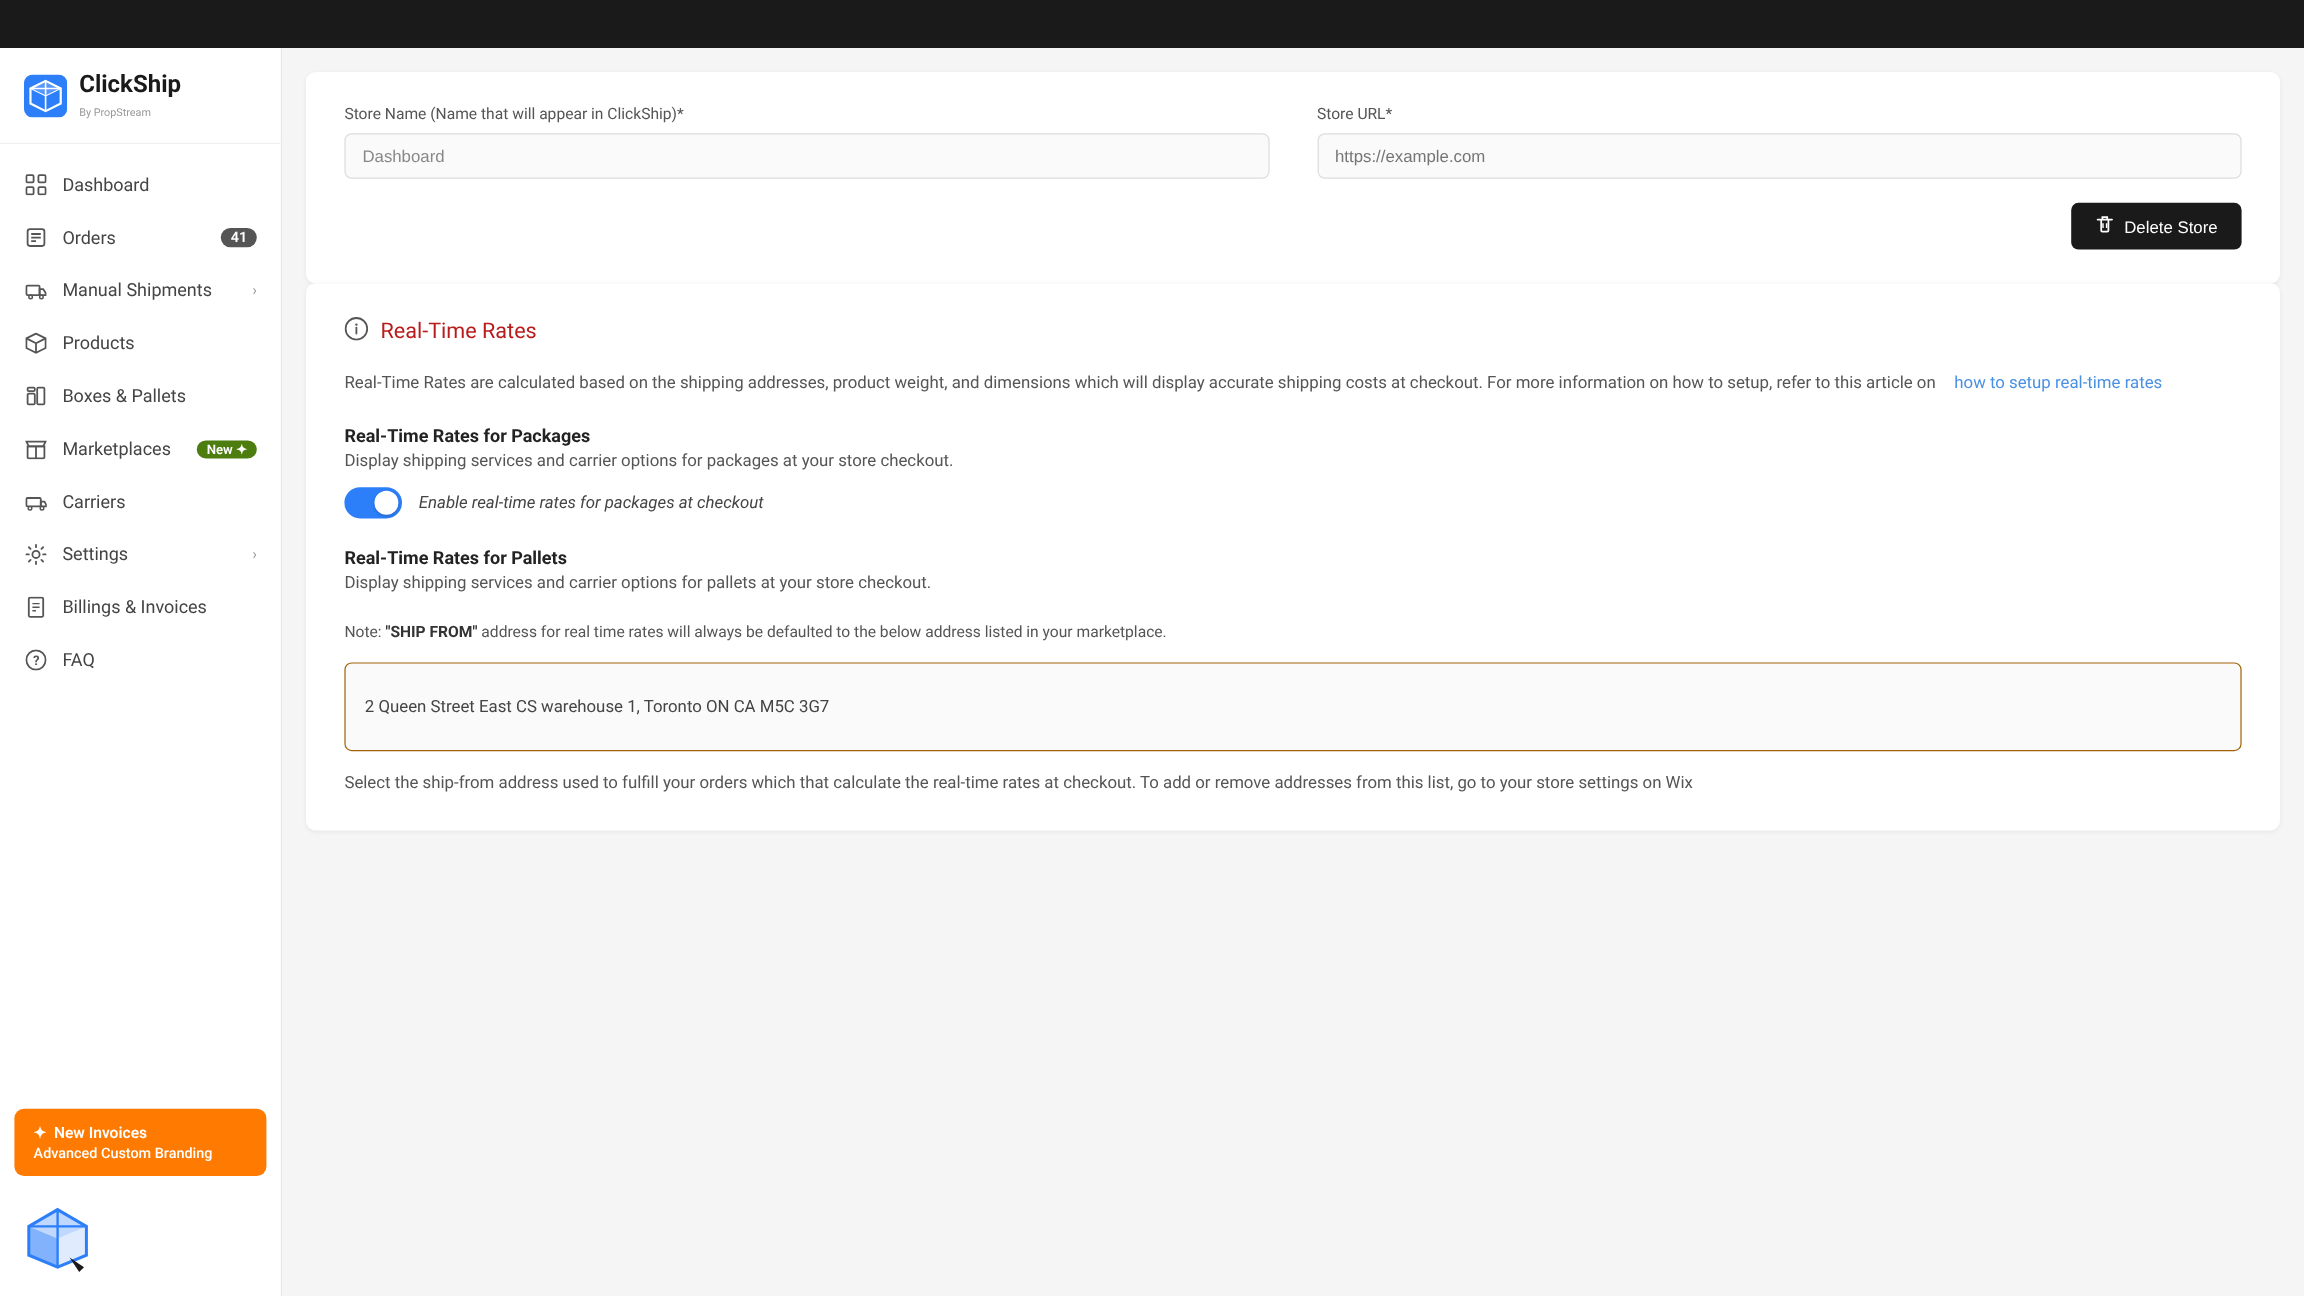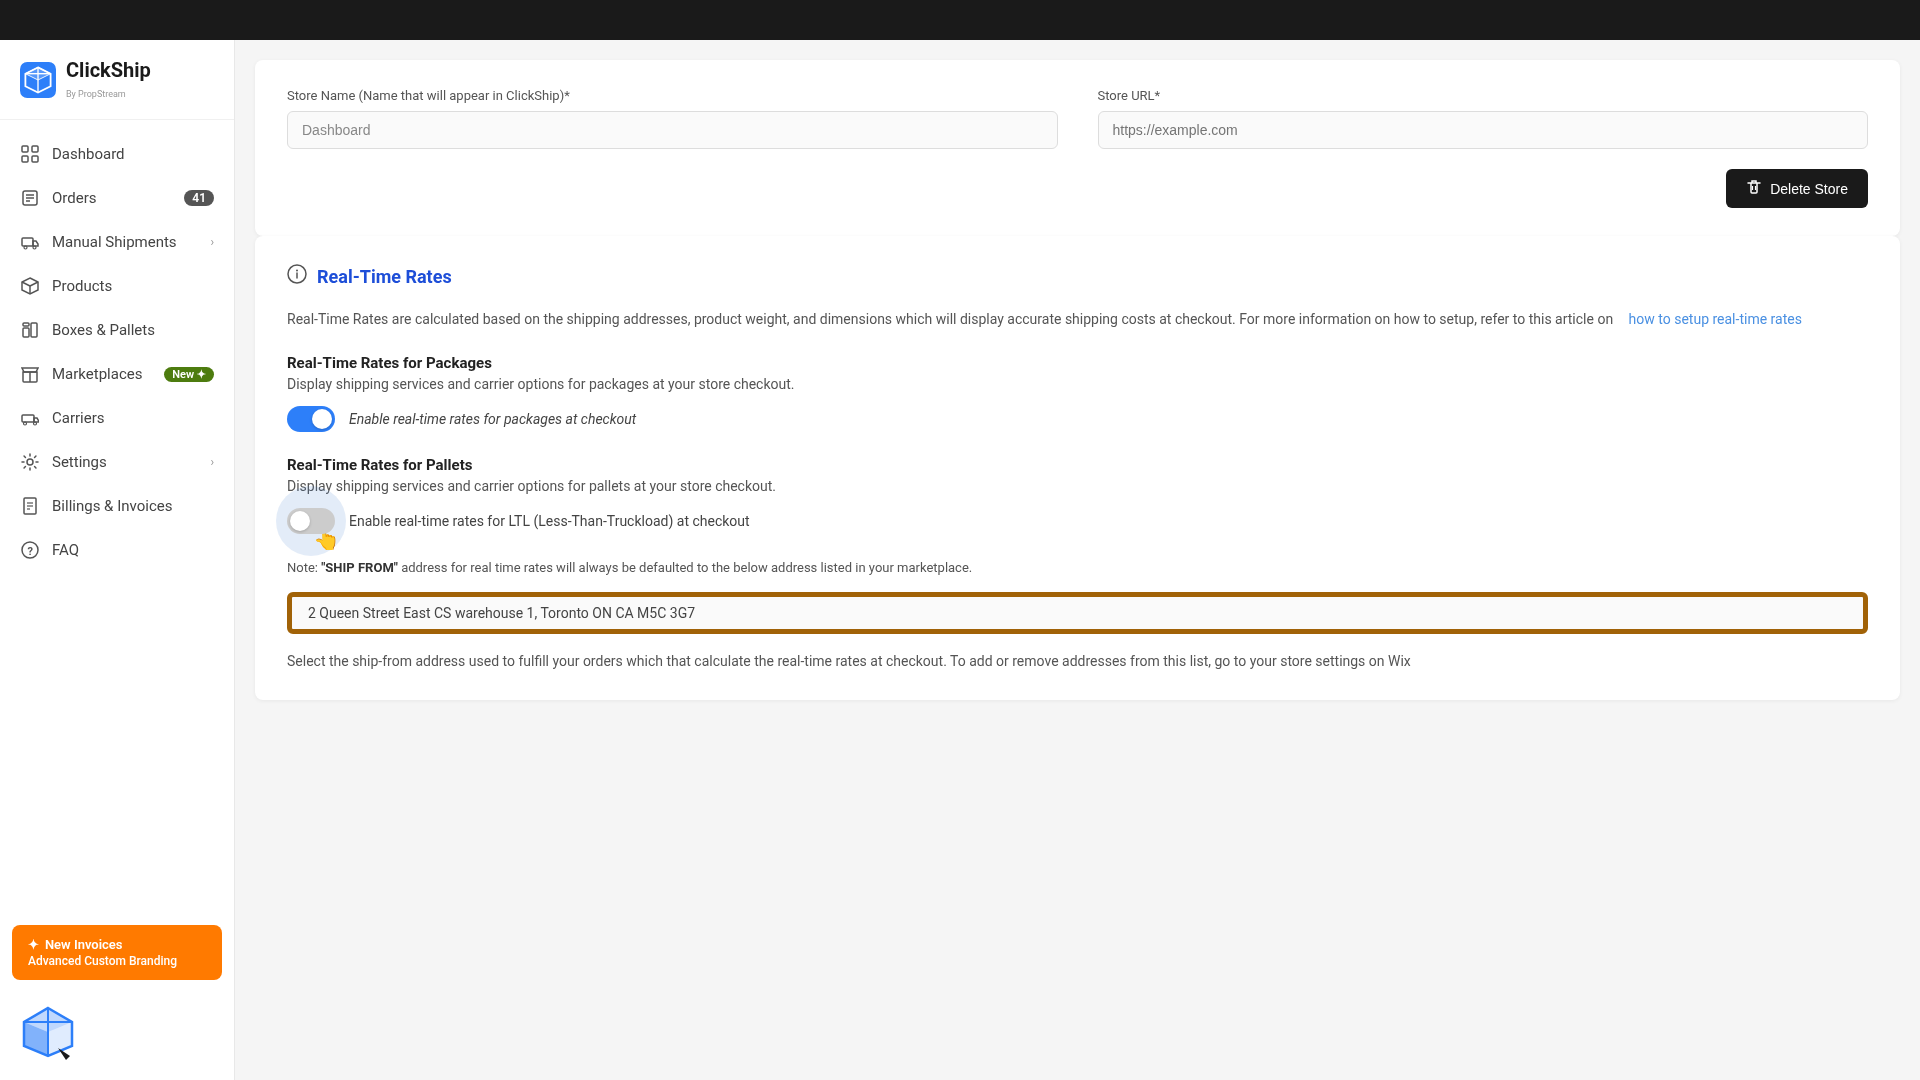--- a/index.html
+++ b/index.html
@@ -45,21 +45,21 @@
     .form-input { width: 100%; border: 1px solid #ddd; border-radius: 6px; padding: 10px 14px; font-size: 14px; color: #888; background: #fafafa; outline: none; }
     
     .delete-btn { display: flex; align-items: center; gap: 8px; background: #1a1a1a; color: #fff; border: none; border-radius: 6px; padding: 10px 20px; font-size: 14px; font-weight: 500; cursor: pointer; white-space: nowrap; align-self: flex-end; }
     .delete-btn-row { display: flex; justify-content: flex-end; margin-top: 20px; }
     
     
     .rtr-card { background: #fff; border-radius: 8px; margin: 0 20px 20px 20px; padding: 28px 32px; box-shadow: 0 1px 4px rgba(0,0,0,0.06); }
     
     .section-header { display: flex; align-items: center; gap: 10px; margin-bottom: 20px; }
     .section-header-icon { color: #555; font-size: 16px; }
-    .section-title { font-size: 18px; font-weight: 700; color: #1d4ed8; }
+    .section-title { font-size: 18px; font-weight: 400; color: #b91c1c; }
     
     .rtr-description { font-size: 14px; color: #555; line-height: 1.6; margin-bottom: 24px; }
     .rtr-description a { color: #4a90e2; text-decoration: none; padding-left: 12px; }
     
     .rtr-subsection { margin-bottom: 24px; }
     .rtr-subsection-title { font-size: 15px; font-weight: 700; color: #222; margin-bottom: 4px; }
     .rtr-subsection-desc { font-size: 14px; color: #555; margin-bottom: 14px; }
     
     .toggle-row { display: flex; align-items: center; gap: 14px; font-style: italic; }
     .toggle-label { font-size: 14px; color: #444; }
@@ -72,21 +72,21 @@
     .toggle-slider:before { position: absolute; content: ""; height: 20px; width: 20px; left: 3px; bottom: 3px; background: white; border-radius: 50%; transition: 0.3s; box-shadow: 0 1px 3px rgba(0,0,0,0.2); }
     .toggle-slider.on:before { transform: translateX(22px); }
     
     
     .ltl-toggle-wrapper { position: relative; display: flex; align-items: center; gap: 14px; }
     .hover-circle { position: absolute; width: 70px; height: 70px; border-radius: 50%; background: rgba(70, 130, 210, 0.15); left: -11px; top: 50%; transform: translateY(-50%); pointer-events: none; }
     
     .note-text { font-size: 13px; color: #555; margin-top: 18px; margin-bottom: 14px; line-height: 1.5; }
     .note-text strong { color: #333; }
     
-    .address-box { border: 5px solid #a16207; border-radius: 6px; padding: 8px 16px; font-size: 14px; color: #444; background: #fafafa; margin-bottom: 16px; }
+    .address-box { border: 1px solid #a16207; border-radius: 6px; padding: 28px 16px; font-size: 14px; color: #444; background: #fafafa; margin-bottom: 16px; }
     
     .select-desc { font-size: 14px; color: #555; line-height: 1.6; }
   </style>
 </head>
 <body>
 
 <div class="top-bar"></div>
 
 <div class="app-layout">
 
@@ -297,30 +297,20 @@
           <div class="toggle">
             <div class="toggle-slider on"></div>
           </div>
           <span class="toggle-label">Enable real-time rates for packages at checkout</span>
         </div>
       </div>
 
       <div class="rtr-subsection">
         <div class="rtr-subsection-title">Real-Time Rates for Pallets</div>
         <div class="rtr-subsection-desc">Display shipping services and carrier options for pallets at your store checkout.</div>
-        <div class="ltl-toggle-wrapper">
-
-          <div class="hover-circle"></div>
-          <div class="toggle" style="position:relative;z-index:2;">
-            <div class="toggle-slider off"></div>
-          </div>
-          <span class="toggle-label">Enable real-time rates for LTL (Less-Than-Truckload) at checkout</span>
-
-          <span style="position:absolute;left:26px;top:18px;font-size:22px;pointer-events:none;">👆</span>
-        </div>
       </div>
 
       <div class="note-text">
         Note: <strong>"SHIP FROM"</strong> address for real time rates will always be defaulted to the below address listed in your marketplace.
       </div>
 
       <div class="address-box">2 Queen Street East CS warehouse 1, Toronto ON CA M5C 3G7</div>
 
       <div class="select-desc">Select the ship-from address used to fulfill your orders which that calculate the real-time rates at checkout. To add or remove addresses from this list, go to your store settings on Wix</div>
     </div>

